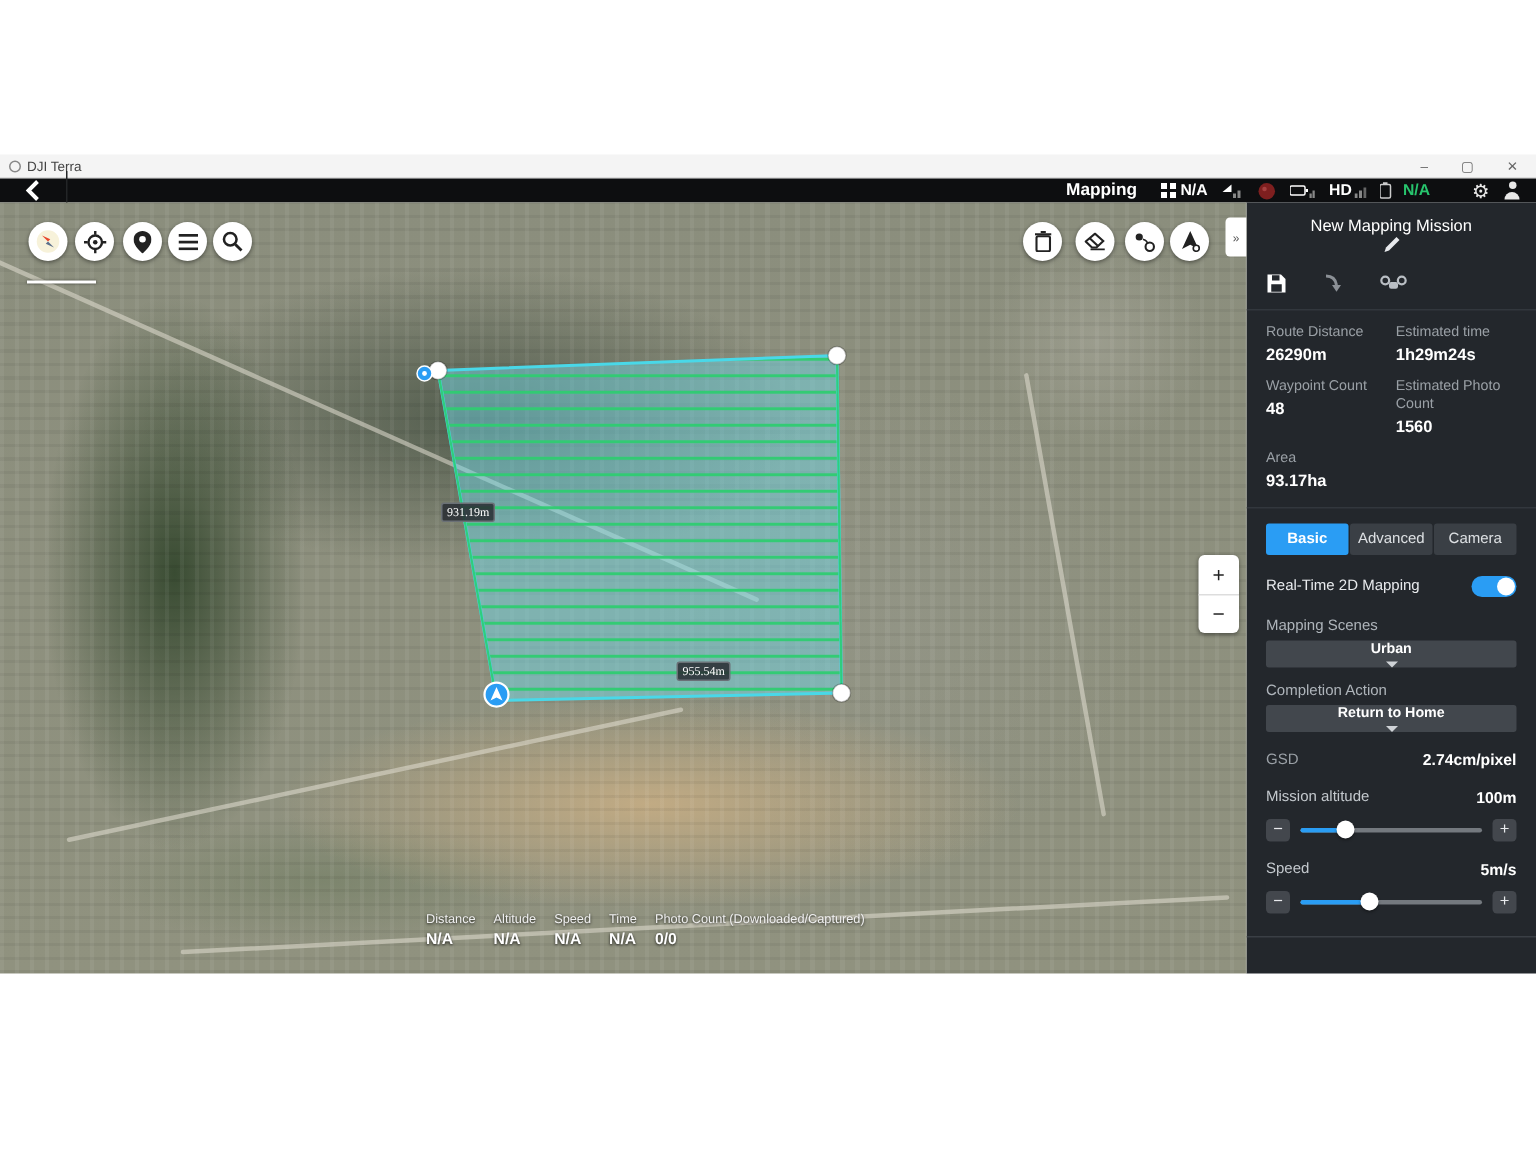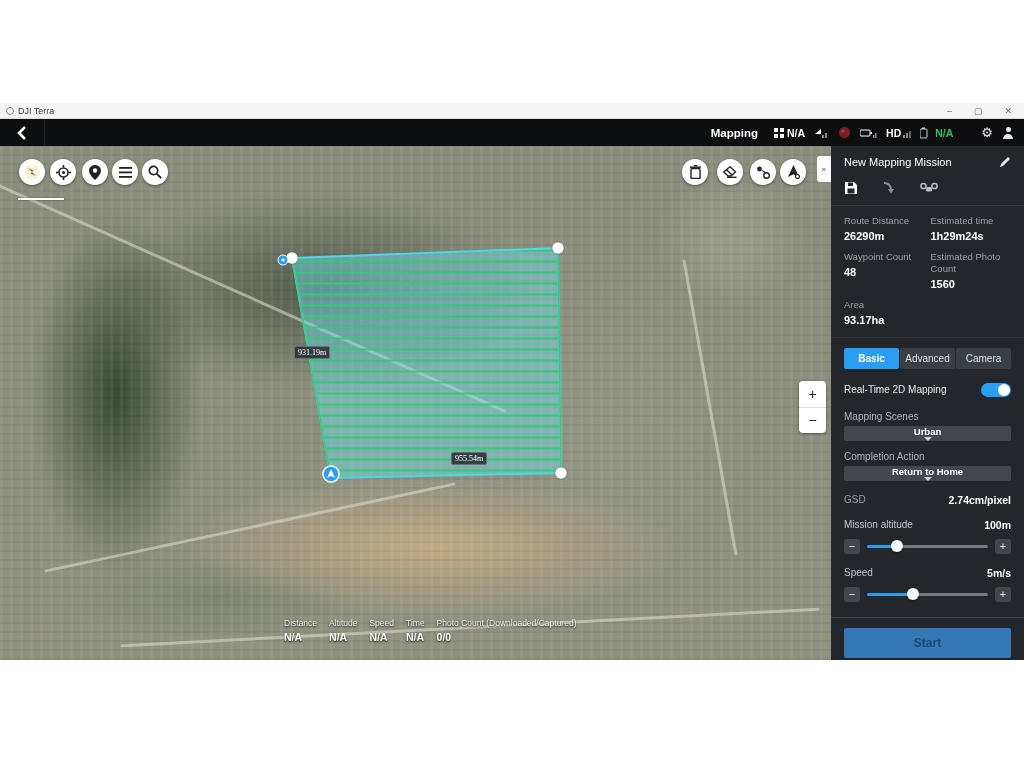--- a/index.html
+++ b/index.html
@@ -9,21 +9,21 @@
   .app { position:absolute; top:103px; left:0; width:1024px; height:557px; }
 
   
   .titlebar { height:16px; background:#f4f4f4; border-bottom:1px solid #dcdcdc;
     display:flex; align-items:center; padding:0 6px; font-size:9px; color:#444; }
   .app-ico { width:8px; height:8px; border:1px solid #888; border-radius:50%; margin-right:4px; }
   .win-controls { margin-left:auto; display:flex; gap:22px; color:#666; font-size:9px; padding-right:6px; }
   .win-controls span { cursor:default; line-height:16px; }
 
   
-  .toolbar { height:27px; background:#0d0e10; display:flex; align-items:center; color:#fff; }
+  .toolbar { height:16px; background:#0d0e10; display:flex; align-items:center; color:#fff; }
   .back-btn { width:44px; height:27px; display:flex; align-items:center; justify-content:center; }
   .tb-sep { width:1px; height:27px; background:#232527; }
   .tb-right { margin-left:auto; display:flex; align-items:center; gap:9px; padding-right:10px; }
   .mode-label { font-size:11.5px; font-weight:bold; margin-right:6px; }
   .stat { display:flex; align-items:center; gap:2px; font-size:10.5px; font-weight:bold; }
   .stat svg { display:block; }
   .na-green { color:#27c46d; }
   .tb-right .cluster-sep { width:10px; }
   .gear-glyph { font-size:13px; color:#e8e8e8; line-height:27px; }
   .person-ico { width:12px; height:12px; position:relative; }
@@ -75,21 +75,21 @@
 
   .telemetry { position:absolute; left:284px; top:472px; display:flex; gap:12px;
     color:#fff; text-shadow:0 1px 2px rgba(0,0,0,.85); }
   .tcol .tlabel { font-size:8.5px; color:#f0f0f0; }
   .tcol .tvalue { font-size:10.5px; font-weight:bold; margin-top:3px; }
 
   
   .panel { width:193px; height:514px; background:#23272c; color:#e8eaed; font-size:10px;
     display:flex; flex-direction:column; }
   .panel-header { display:flex; align-items:center; justify-content:space-between;
-    padding:10px 13px 6px; }
+    padding:10px 13px 6px;flex-direction:column; }
   .panel-title { font-size:11px; color:#fff; }
   .icon-row { display:flex; align-items:center; gap:24px; padding:7px 13px 10px;
     border-bottom:1px solid #32373d; }
   .stats { display:grid; grid-template-columns:1fr 1fr; row-gap:9px; column-gap:6px;
     padding:9px 13px 11px; border-bottom:1px solid #32373d; }
   .stat-label { color:#9aa0a6; font-size:9.5px; line-height:1.25; }
   .stat-value { color:#fff; font-size:11px; font-weight:bold; margin-top:3px; }
 
   .tabs { display:flex; margin:10px 13px 0; }
   .tab { flex:1; text-align:center; padding:5px 0; background:#3a3f45; color:#dde0e3;
@@ -431,19 +431,16 @@
         <div class="slider-row spd">
           <div class="sq-btn">−</div>
           <div class="track">
             <div class="fill"></div>
             <div class="handle"></div>
           </div>
           <div class="sq-btn">+</div>
         </div>
 
         <div class="panel-divider"></div>
-        <div class="start-wrap">
-          <div class="start-btn">Start</div>
-        </div>
       </div>
     </div>
   </div>
 </div>
 
 </body></html>

